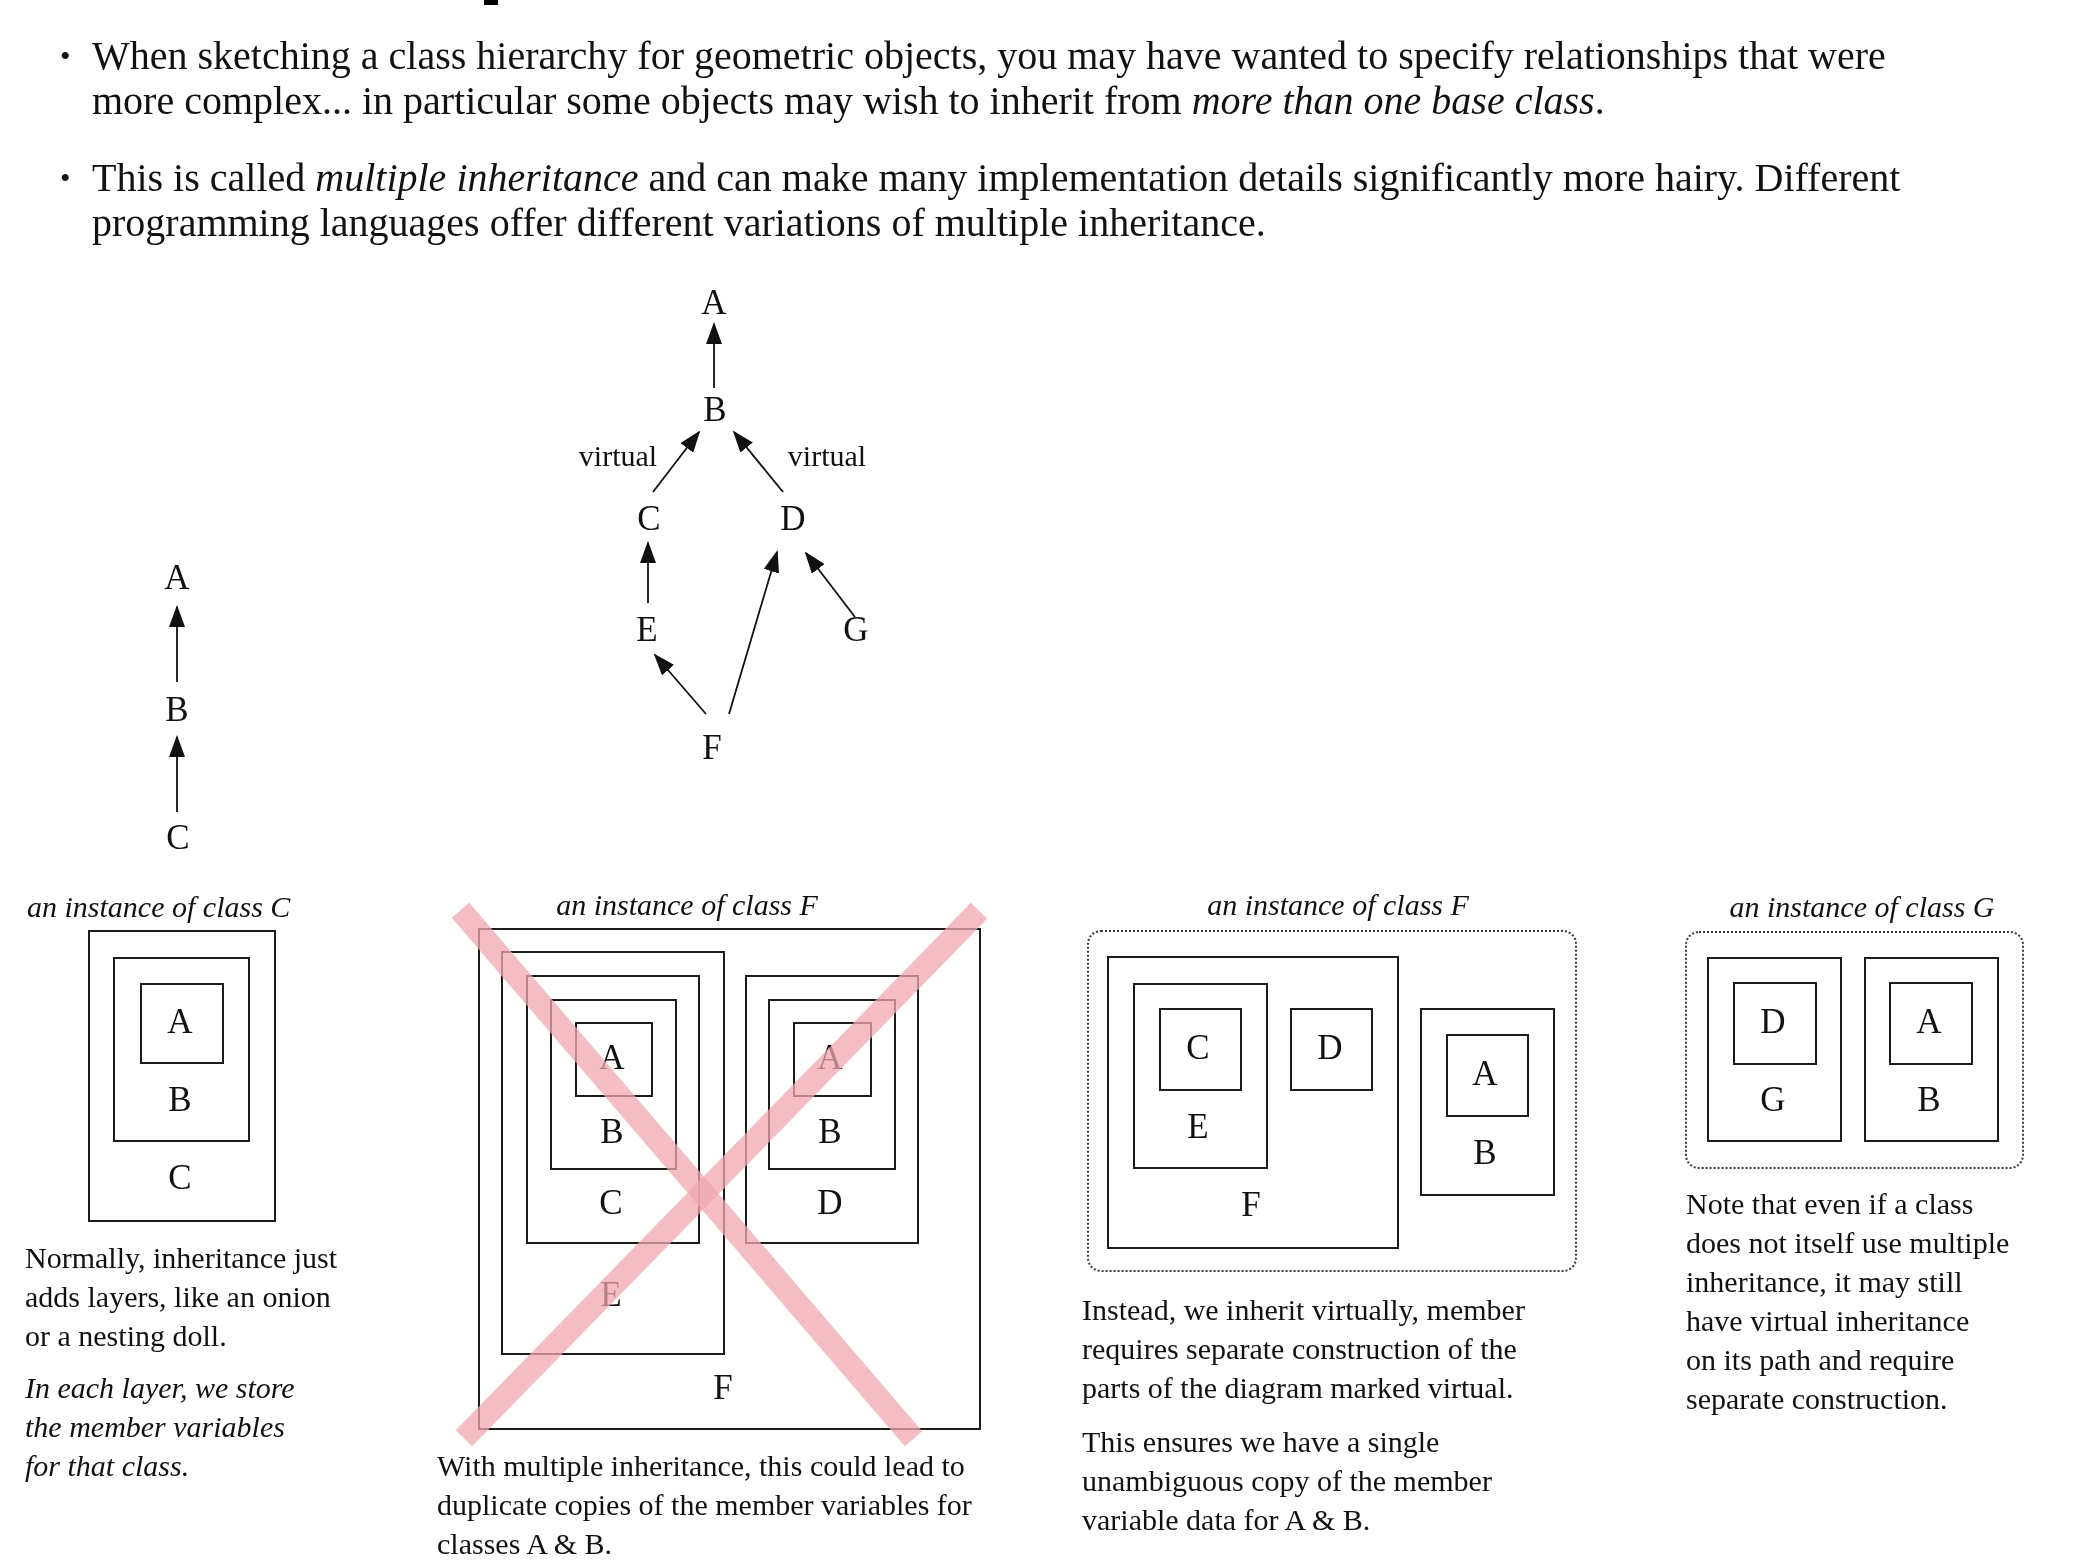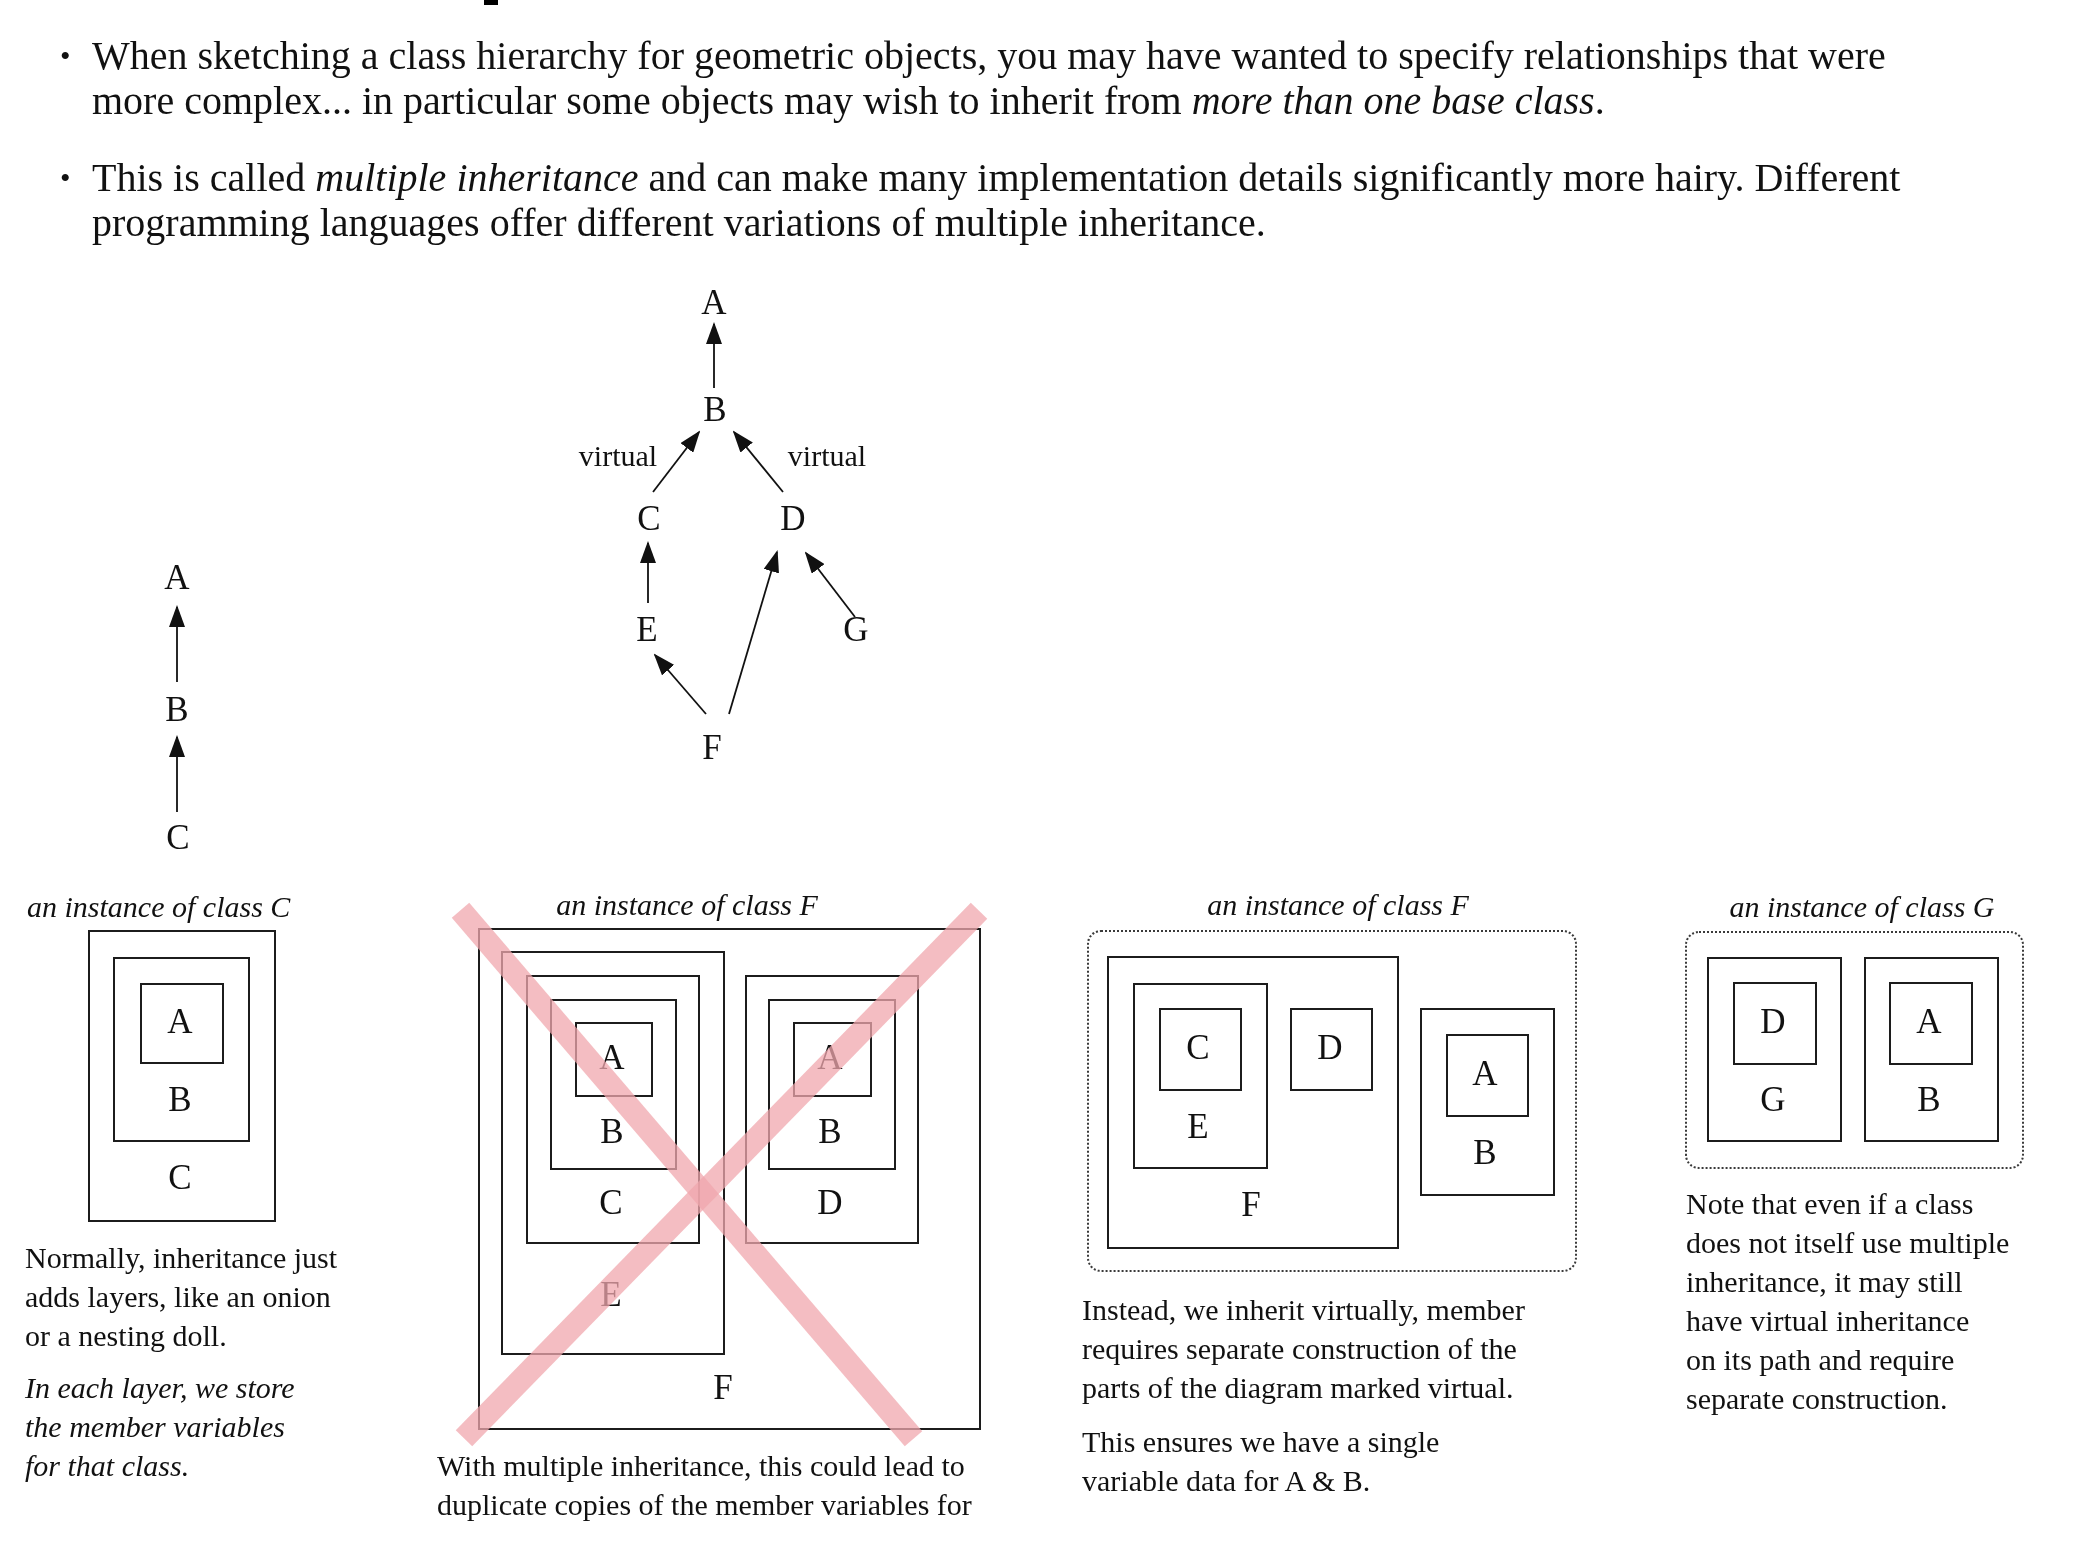--- a/index.html
+++ b/index.html
@@ -87,20 +87,21 @@
   <div class="lbl" style="left:612px;top:1132px;">B</div>
   <div class="lbl" style="left:611px;top:1203px;">C</div>
   <div class="lbl" style="left:611px;top:1295px;">E</div>
   <div class="lbl" style="left:723px;top:1388px;">F</div>
   <div class="lbl" style="left:830px;top:1058px;">A</div>
   <div class="lbl" style="left:830px;top:1132px;">B</div>
   <div class="lbl" style="left:830px;top:1203px;">D</div>
   <div class="note" style="left:437px;top:1446px;">
       <div class="tl">With multiple inheritance, this could lead to</div>
       <div class="tl">duplicate copies of the member variables for</div>
+      <div class="tl">classes A &amp; B.</div>
     </div>
 
   <div class="caption" style="left:1138px;top:888px;width:400px;">an instance of class F</div>
   <div class="dotted" style="left:1087px;top:930px;width:486px;height:338px;"></div>
   <div class="box" style="left:1107px;top:956px;width:288px;height:289px;"></div>
   <div class="box" style="left:1133px;top:983px;width:131px;height:182px;"></div>
   <div class="box" style="left:1159px;top:1008px;width:79px;height:79px;"></div>
   <div class="box" style="left:1290px;top:1008px;width:79px;height:79px;"></div>
   <div class="box" style="left:1420px;top:1008px;width:131px;height:184px;"></div>
   <div class="box" style="left:1446px;top:1034px;width:79px;height:79px;"></div>
@@ -110,20 +111,21 @@
   <div class="lbl" style="left:1251px;top:1205px;">F</div>
   <div class="lbl" style="left:1485px;top:1074px;">A</div>
   <div class="lbl" style="left:1485px;top:1153px;">B</div>
   <div class="note" style="left:1082px;top:1290px;">
       <div class="tl">Instead, we inherit virtually, member</div>
       <div class="tl">requires separate construction of the</div>
       <div class="tl">parts of the diagram marked virtual.</div>
     </div>
   <div class="note" style="left:1082px;top:1422px;">
       <div class="tl">This ensures we have a single</div>
+      <div class="tl">unambiguous copy of the member</div>
       <div class="tl">variable data for A &amp; B.</div>
     </div>
 
   <div class="caption" style="left:1662px;top:890px;width:400px;">an instance of class G</div>
   <div class="dotted" style="left:1685px;top:931px;width:335px;height:234px;"></div>
   <div class="box" style="left:1707px;top:957px;width:131px;height:181px;"></div>
   <div class="box" style="left:1733px;top:982px;width:80px;height:79px;"></div>
   <div class="box" style="left:1864px;top:957px;width:131px;height:181px;"></div>
   <div class="box" style="left:1889px;top:982px;width:80px;height:79px;"></div>
   <div class="lbl" style="left:1773px;top:1022px;">D</div>

